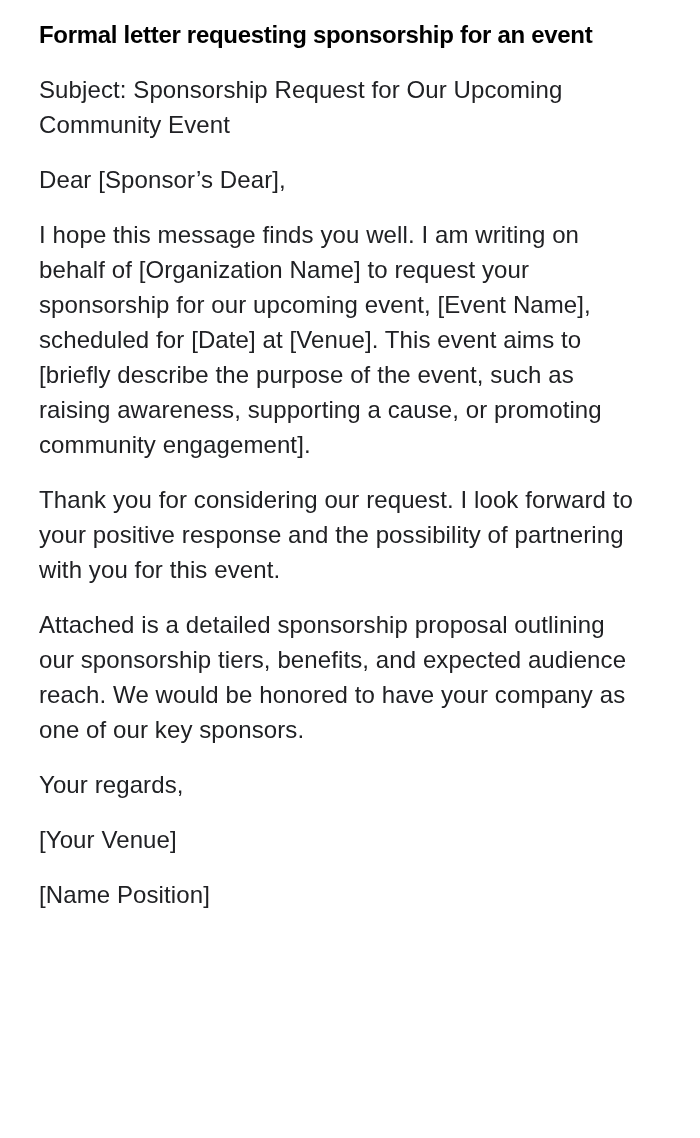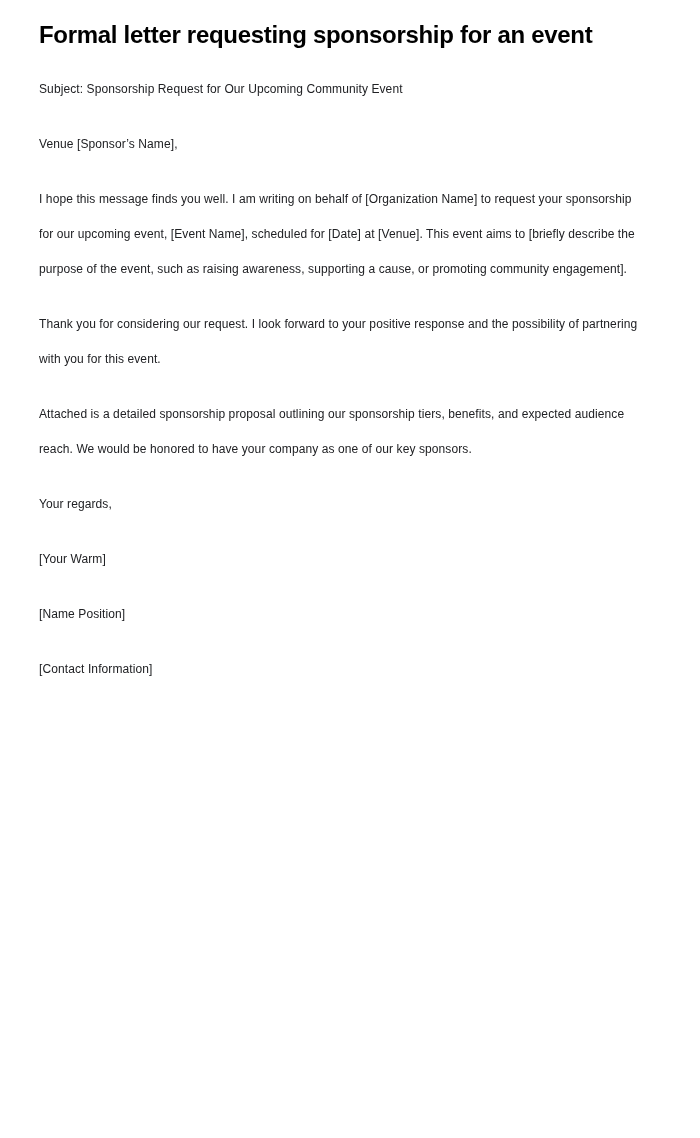--- a/index.html
+++ b/index.html
@@ -24,46 +24,45 @@
   .letter-title {
     font-size: 24px;
     font-weight: 700;
     color: var(--heading-color);
     letter-spacing: -0.3px;
     margin: 0 0 22px 0;
     line-height: 30px;
     max-width: 620px;
   }
   .letter-paragraph {
-    font-size: 12px;
+    font-size: 24px;
     font-weight: 400;
     color: var(--body-color);
     line-height: 35px;
     margin: 0 0 20px 0;
     max-width: 605px;
     letter-spacing: 0.1px;
   }
 </style>
 </head>
 <body>
 
 <div class="page">
   <h1 class="letter-title">Formal letter requesting sponsorship for an event</h1>
 
   <p class="letter-paragraph">Subject: Sponsorship Request for Our Upcoming Community Event</p>
 
-  <p class="letter-paragraph">Venue [Sponsor’s Name],</p>
+  <p class="letter-paragraph">Dear [Sponsor’s Dear],</p>
 
   <p class="letter-paragraph">I hope this message finds you well. I am writing on behalf of [Organization Name] to request your sponsorship for our upcoming event, [Event Name], scheduled for [Date] at [Venue]. This event aims to [briefly describe the purpose of the event, such as raising awareness, supporting a cause, or promoting community engagement].</p>
 
 
   <p class="letter-paragraph">Thank you for considering our request. I look forward to your positive response and the possibility of partnering with you for this event.</p>
 
   <p class="letter-paragraph">Attached is a detailed sponsorship proposal outlining our sponsorship tiers, benefits, and expected audience reach. We would be honored to have your company as one of our key sponsors.</p>
 
   <p class="letter-paragraph">Your regards,</p>
 
-  <p class="letter-paragraph">[Your Warm]</p>
+  <p class="letter-paragraph">[Your Venue]</p>
 
   <p class="letter-paragraph">[Name Position]</p>
 
-  <p class="letter-paragraph">[Contact Information]</p>
 </div>
 
 </body></html>

